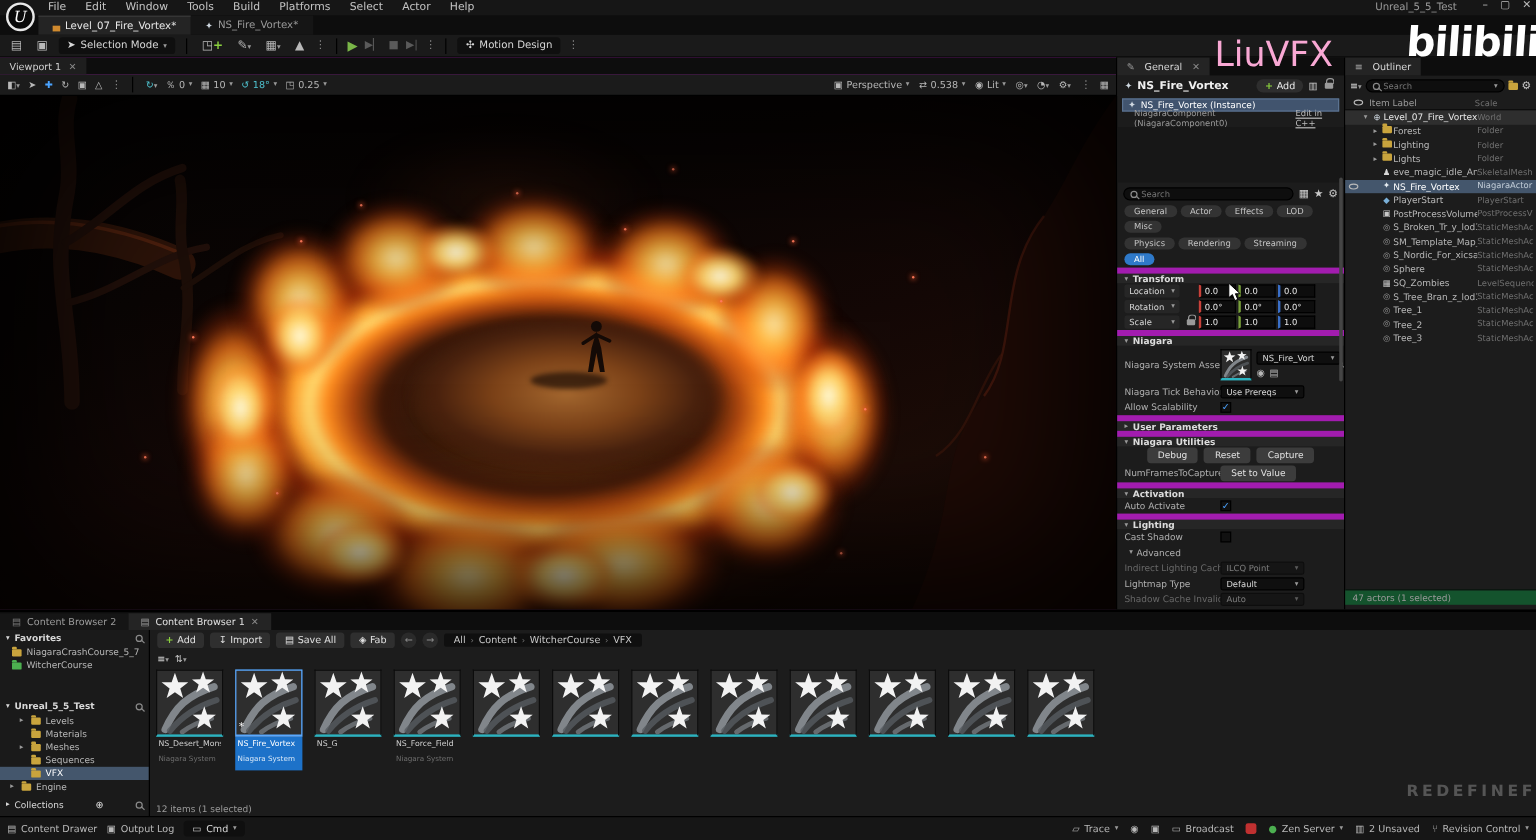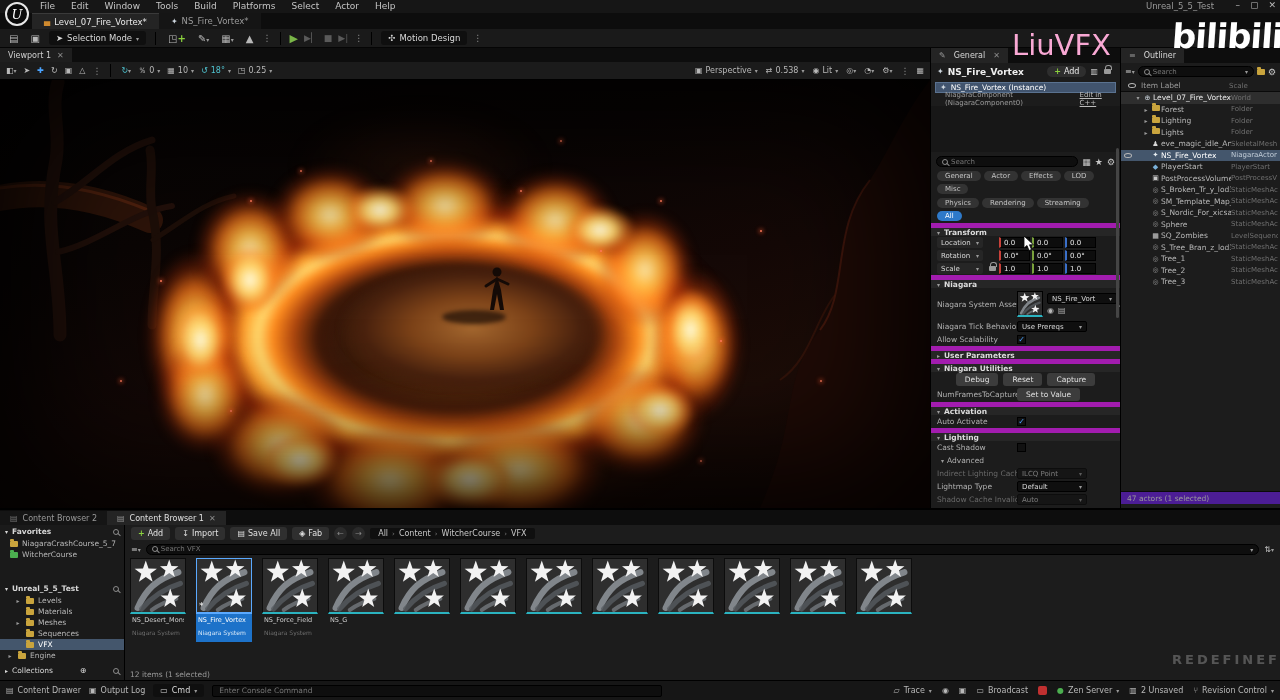--- a/index.html
+++ b/index.html
@@ -115,21 +115,21 @@
   .eye { width:8px; height:5px; border:1px solid #b8b8b8; border-radius:50%; }
   .o-caret { width:8px; flex:none; font-size:6px; color:#9a9a9a; text-align:center; }
   .o-ind { width:8px; flex:none; }
   .o-ico { width:11px; flex:none; font-size:7px; text-align:center; }
   .o-label { flex:1; white-space:nowrap; overflow:hidden; }
   .o-type { width:47px; flex:none; white-space:nowrap; overflow:hidden; color:#6f6f6f; font-size:7px; }
   .o-row.selected .o-type { color:#c2cdd8; }
   .fold { display:inline-block; width:8px; height:6px; background:#c9a43d; border-radius:1px; position:relative; }
   .fold::before { content:""; position:absolute; top:-2px; left:0; width:4px; height:2px; background:inherit; border-radius:1px 1px 0 0; }
   .fold.green { background:#4caf50; }
-  .o-footer { position:absolute; left:0; bottom:4px; width:100%; height:13px; background:#4c1d95; border-top:1px solid #0a0a0a; color:#9a9a9a; font-size:7.5px; display:flex; align-items:center; padding:0 6px; }
+  .o-footer { position:absolute; left:0; bottom:4px; width:100%; height:13px; background:#14532d; border-top:1px solid #0a0a0a; color:#9a9a9a; font-size:7.5px; display:flex; align-items:center; padding:0 6px; }
 
   
   .cbrowser { position:absolute; left:0; top:508px; width:1280px; height:172px; background:#1c1c1c; border-top:2px solid #000; }
   .cb-tabs { height:15px; background:#0d0d0d; display:flex; align-items:flex-end; }
   .cb-tab { height:14px; display:flex; align-items:center; gap:5px; padding:0 10px; font-size:8px; }
   .cb-tab.inactive { background:#151515; color:#9a9a9a; }
   .cb-tab.active { background:#242424; color:#e0e0e0; }
   .cb-left { position:absolute; left:0; top:15px; width:125px; height:157px; background:#1a1a1a; border-right:1px solid #000; font-size:7.5px; overflow:hidden; }
   .cb-sec { display:flex; align-items:center; gap:4px; height:13px; padding:0 5px; color:#d8d8d8; font-weight:bold; }
   .cb-sec .mag { margin-left:auto; }
@@ -848,25 +848,20 @@
             <span class="crumb-sep">›</span>
             <span class="crumb">Content</span>
             <span class="crumb-sep">›</span>
             <span class="crumb">WitcherCourse</span>
             <span class="crumb-sep">›</span>
             <span class="crumb">VFX</span>
           </div>
       </div>
       <div class="cb-search">
         <span style="font-size:8px;">≡<span class="drop">▾</span></span>
-        <div class="searchbox" style="flex:1;">
-          <span class="mag"></span>
-          <input placeholder="Search VFX" style="">
-          <span class="drop">▾</span>
-        </div>
         <span style="font-size:8px;">⇅<span class="drop">▾</span></span>
       </div>
       <div class="grid" id="asset-grid">
           <div class="tile">
             <div class="thumb"><svg viewBox="0 0 52 52" xmlns="http://www.w3.org/2000/svg">
     <path d="M6,48 C14,30 24,20 46,13" stroke="#8f959b" stroke-width="6" fill="none" stroke-linecap="round" opacity="0.85"></path>
     <path d="M10,49 C20,37 32,29 48,24" stroke="#565b60" stroke-width="5" fill="none" stroke-linecap="round" opacity="0.8"></path>
     <path d="M20,50 C28,44 36,41 44,39" stroke="#74797e" stroke-width="4" fill="none" stroke-linecap="round" opacity="0.8"></path>
     <polygon points="0,-10 2.35,-3.24 9.51,-3.09 3.8,1.24 5.88,8.09 0,4 -5.88,8.09 -3.8,1.24 -9.51,-3.09 -2.35,-3.24" transform="translate(14,13) scale(1.15)" fill="#f2f2f2"></polygon>
     <polygon points="0,-10 2.35,-3.24 9.51,-3.09 3.8,1.24 5.88,8.09 0,4 -5.88,8.09 -3.8,1.24 -9.51,-3.09 -2.35,-3.24" transform="translate(37,10) scale(0.95)" fill="#f2f2f2"></polygon>
@@ -894,36 +889,36 @@
           <div class="tile">
             <div class="thumb"><svg viewBox="0 0 52 52" xmlns="http://www.w3.org/2000/svg">
     <path d="M6,48 C14,30 24,20 46,13" stroke="#8f959b" stroke-width="6" fill="none" stroke-linecap="round" opacity="0.85"></path>
     <path d="M10,49 C20,37 32,29 48,24" stroke="#565b60" stroke-width="5" fill="none" stroke-linecap="round" opacity="0.8"></path>
     <path d="M20,50 C28,44 36,41 44,39" stroke="#74797e" stroke-width="4" fill="none" stroke-linecap="round" opacity="0.8"></path>
     <polygon points="0,-10 2.35,-3.24 9.51,-3.09 3.8,1.24 5.88,8.09 0,4 -5.88,8.09 -3.8,1.24 -9.51,-3.09 -2.35,-3.24" transform="translate(14,13) scale(1.15)" fill="#f2f2f2"></polygon>
     <polygon points="0,-10 2.35,-3.24 9.51,-3.09 3.8,1.24 5.88,8.09 0,4 -5.88,8.09 -3.8,1.24 -9.51,-3.09 -2.35,-3.24" transform="translate(37,10) scale(0.95)" fill="#f2f2f2"></polygon>
     <polygon points="0,-10 2.35,-3.24 9.51,-3.09 3.8,1.24 5.88,8.09 0,4 -5.88,8.09 -3.8,1.24 -9.51,-3.09 -2.35,-3.24" transform="translate(38,39) scale(1.0)" fill="#f2f2f2"></polygon>
   </svg></div>
             <div class="tlabel">
+              <div class="tname">NS_G</div>
+              <div class="tsub"></div>
+            </div>
+          </div>
+          <div class="tile">
+            <div class="thumb"><svg viewBox="0 0 52 52" xmlns="http://www.w3.org/2000/svg">
+    <path d="M6,48 C14,30 24,20 46,13" stroke="#8f959b" stroke-width="6" fill="none" stroke-linecap="round" opacity="0.85"></path>
+    <path d="M10,49 C20,37 32,29 48,24" stroke="#565b60" stroke-width="5" fill="none" stroke-linecap="round" opacity="0.8"></path>
+    <path d="M20,50 C28,44 36,41 44,39" stroke="#74797e" stroke-width="4" fill="none" stroke-linecap="round" opacity="0.8"></path>
+    <polygon points="0,-10 2.35,-3.24 9.51,-3.09 3.8,1.24 5.88,8.09 0,4 -5.88,8.09 -3.8,1.24 -9.51,-3.09 -2.35,-3.24" transform="translate(14,13) scale(1.15)" fill="#f2f2f2"></polygon>
+    <polygon points="0,-10 2.35,-3.24 9.51,-3.09 3.8,1.24 5.88,8.09 0,4 -5.88,8.09 -3.8,1.24 -9.51,-3.09 -2.35,-3.24" transform="translate(37,10) scale(0.95)" fill="#f2f2f2"></polygon>
+    <polygon points="0,-10 2.35,-3.24 9.51,-3.09 3.8,1.24 5.88,8.09 0,4 -5.88,8.09 -3.8,1.24 -9.51,-3.09 -2.35,-3.24" transform="translate(38,39) scale(1.0)" fill="#f2f2f2"></polygon>
+  </svg></div>
+            <div class="tlabel">
               <div class="tname">NS_Force_Field</div>
               <div class="tsub">Niagara System</div>
-            </div>
-          </div>
-          <div class="tile">
-            <div class="thumb"><svg viewBox="0 0 52 52" xmlns="http://www.w3.org/2000/svg">
-    <path d="M6,48 C14,30 24,20 46,13" stroke="#8f959b" stroke-width="6" fill="none" stroke-linecap="round" opacity="0.85"></path>
-    <path d="M10,49 C20,37 32,29 48,24" stroke="#565b60" stroke-width="5" fill="none" stroke-linecap="round" opacity="0.8"></path>
-    <path d="M20,50 C28,44 36,41 44,39" stroke="#74797e" stroke-width="4" fill="none" stroke-linecap="round" opacity="0.8"></path>
-    <polygon points="0,-10 2.35,-3.24 9.51,-3.09 3.8,1.24 5.88,8.09 0,4 -5.88,8.09 -3.8,1.24 -9.51,-3.09 -2.35,-3.24" transform="translate(14,13) scale(1.15)" fill="#f2f2f2"></polygon>
-    <polygon points="0,-10 2.35,-3.24 9.51,-3.09 3.8,1.24 5.88,8.09 0,4 -5.88,8.09 -3.8,1.24 -9.51,-3.09 -2.35,-3.24" transform="translate(37,10) scale(0.95)" fill="#f2f2f2"></polygon>
-    <polygon points="0,-10 2.35,-3.24 9.51,-3.09 3.8,1.24 5.88,8.09 0,4 -5.88,8.09 -3.8,1.24 -9.51,-3.09 -2.35,-3.24" transform="translate(38,39) scale(1.0)" fill="#f2f2f2"></polygon>
-  </svg></div>
-            <div class="tlabel">
-              <div class="tname">NS_G</div>
-              <div class="tsub"></div>
             </div>
           </div>
           <div class="tile">
             <div class="thumb"><svg viewBox="0 0 52 52" xmlns="http://www.w3.org/2000/svg">
     <path d="M6,48 C14,30 24,20 46,13" stroke="#8f959b" stroke-width="6" fill="none" stroke-linecap="round" opacity="0.85"></path>
     <path d="M10,49 C20,37 32,29 48,24" stroke="#565b60" stroke-width="5" fill="none" stroke-linecap="round" opacity="0.8"></path>
     <path d="M20,50 C28,44 36,41 44,39" stroke="#74797e" stroke-width="4" fill="none" stroke-linecap="round" opacity="0.8"></path>
     <polygon points="0,-10 2.35,-3.24 9.51,-3.09 3.8,1.24 5.88,8.09 0,4 -5.88,8.09 -3.8,1.24 -9.51,-3.09 -2.35,-3.24" transform="translate(14,13) scale(1.15)" fill="#f2f2f2"></polygon>
     <polygon points="0,-10 2.35,-3.24 9.51,-3.09 3.8,1.24 5.88,8.09 0,4 -5.88,8.09 -3.8,1.24 -9.51,-3.09 -2.35,-3.24" transform="translate(37,10) scale(0.95)" fill="#f2f2f2"></polygon>
     <polygon points="0,-10 2.35,-3.24 9.51,-3.09 3.8,1.24 5.88,8.09 0,4 -5.88,8.09 -3.8,1.24 -9.51,-3.09 -2.35,-3.24" transform="translate(38,39) scale(1.0)" fill="#f2f2f2"></polygon>
@@ -1043,23 +1038,20 @@
       </div>
     <div class="sb-item">
         <span>▣</span>
         <span>Output Log</span>
       </div>
     <div class="sb-item pill">
         <span>▭</span>
         <span>Cmd</span>
         <span class="drop">▾</span>
       </div>
-    <div class="console">
-      <input placeholder="Enter Console Command" style="">
-    </div>
     <div class="sb-right">
       <div class="sb-item">
           <span>▱</span>
           <span>Trace</span>
           <span class="drop">▾</span>
         </div>
       <span>◉</span>
       <span>▣</span>
       <div class="sb-item">
           <span>▭</span>

